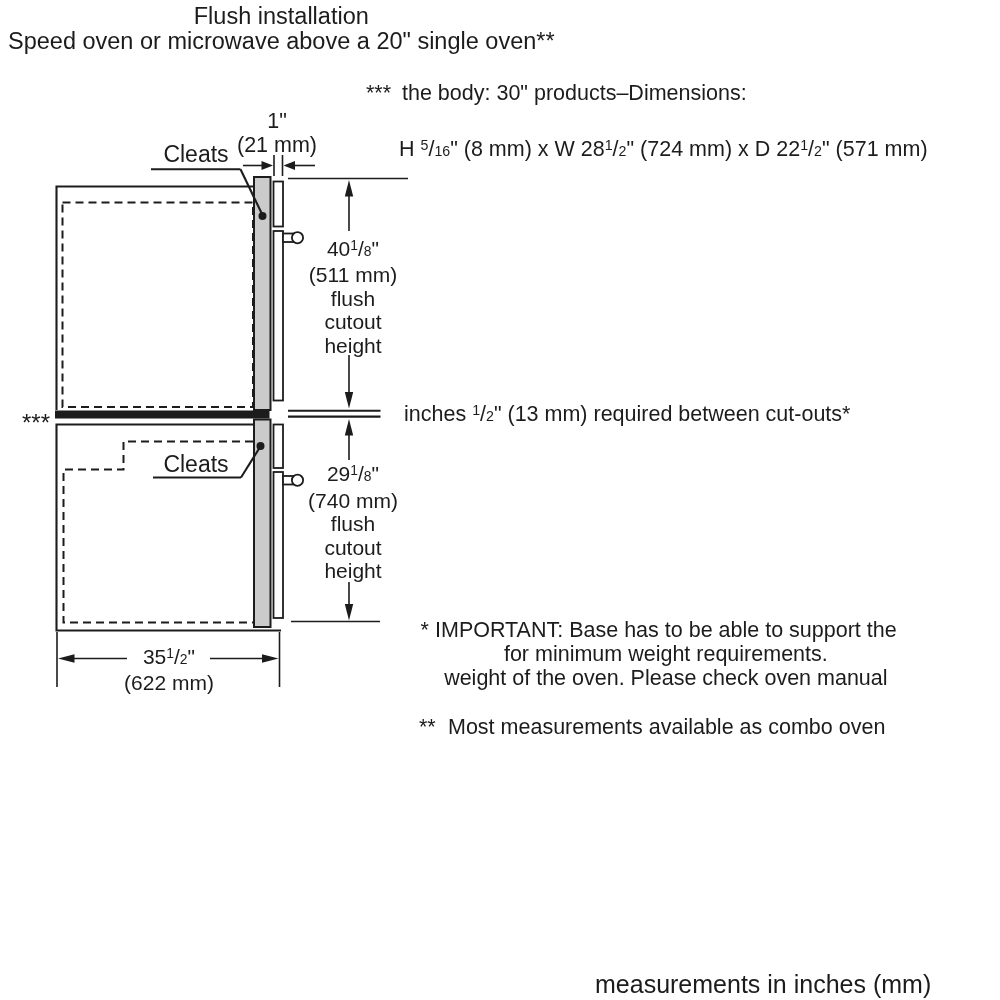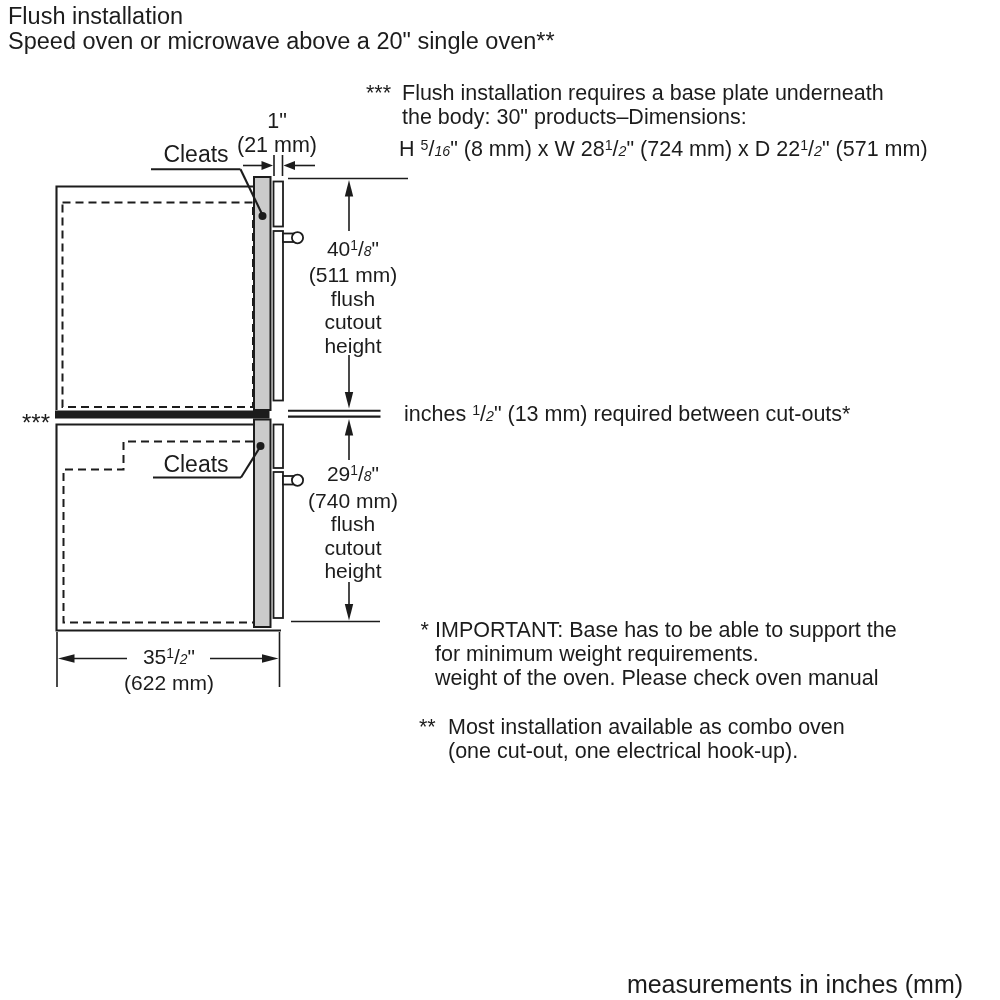--- a/index.html
+++ b/index.html
@@ -3,26 +3,26 @@
 <meta charset="utf-8">
 <style>
   :root{ --ink:#1c1c1c; --cleat:#cbcbcb; --bg:#ffffff; }
   *{ margin:0; padding:0; box-sizing:border-box; }
   html,body{ background:#fff; }
   #screen{
     position:relative; width:1000px; height:1000px; background:var(--bg);
     font-family:"Liberation Sans","DejaVu Sans",sans-serif; color:var(--ink);
     overflow:hidden;
   }
-  .abs{ position:absolute; white-space:nowrap; }
+  .abs{ position:absolute; white-space:nowrap;text-align:center; }
   .ctr{ text-align:center; }
   .body-txt{ font-size:21.5px; line-height:23.8px; }
   .note-lines > div{ white-space:nowrap; }
   .fnum{ font-size:.66em; vertical-align:.45em; }
-  .fden{ font-size:.66em;font-style:italic; }
+  .fden{ font-size:.66em; }
   #linework{ position:absolute; left:0; top:0; }
   .ln { stroke:var(--ink); fill:none; stroke-width:1.6; }
   .ln2{ stroke:var(--ink); fill:none; stroke-width:2.1; }
   .dash{ stroke:var(--ink); fill:none; stroke-width:2; stroke-dasharray:8 5; }
   .solid{ fill:var(--ink); stroke:none; }
   .cleat{ fill:var(--cleat); stroke:var(--ink); stroke-width:2; }
   .white{ fill:#fff; stroke:var(--ink); stroke-width:1.8; }
 </style>
 </head>
 <body>
@@ -86,21 +86,20 @@
     <circle class="solid" cx="260.5" cy="446" r="4"></circle>
   </svg>
 
   <div class="abs" style="left:8px; top:4px; font-size:23.5px; line-height:25px;">
     <div>Flush installation</div>
     <div>Speed oven or microwave above a 20" single oven**</div>
   </div>
 
   <div class="abs body-txt" style="left:366px; top:82px;">***</div>
   <div class="abs body-txt note-lines" style="left:402px; top:82px; line-height:23.5px;">
-    <div>Flush installation requires a base plate underneath</div>
     <div>the body: 30" products–Dimensions:</div>
   </div>
   <div class="abs body-txt" style="left:399px; top:133.5px;">
     <span>H </span><span class="fnum">5</span><span>/</span><span class="fden">16</span><span>" (8 mm) x W 28</span><span class="fnum">1</span><span>/</span><span class="fden">2</span><span>" (724 mm) x D 22</span><span class="fnum">1</span><span>/</span><span class="fden">2</span><span>" (571 mm)</span>
   </div>
 
   <div class="abs ctr" style="left:217px; top:109px; width:120px; font-size:21.5px; line-height:24px;">
     <div>1"</div>
     <div>(21 mm)</div>
   </div>
@@ -137,19 +136,18 @@
 
   <div class="abs body-txt" style="left:420.5px; top:619px;">*</div>
   <div class="abs body-txt note-lines" style="left:435px; top:619px; line-height:23.8px;">
     <div>IMPORTANT: Base has to be able to support the</div>
     <div>for minimum weight requirements.</div>
     <div>weight of the oven. Please check oven manual</div>
   </div>
 
   <div class="abs body-txt" style="left:419px; top:716px;">**</div>
   <div class="abs body-txt note-lines" style="left:448px; top:716px; line-height:23.8px;">
-    <div>Most installation available as combo oven</div>
-    <div>(one cut-out, one electrical hook-up).</div>
+    <div>Most measurements available as combo oven</div>
   </div>
 
-  <div class="abs" style="left:595px; top:970px; width:400px; text-align:center; font-size:25px;">measurements in inches (mm)</div>
+  <div class="abs" style="left:595px; top:970px; width:400px; text-align:left; font-size:25px;">measurements in inches (mm)</div>
 
 </div>
 
 </body></html>

